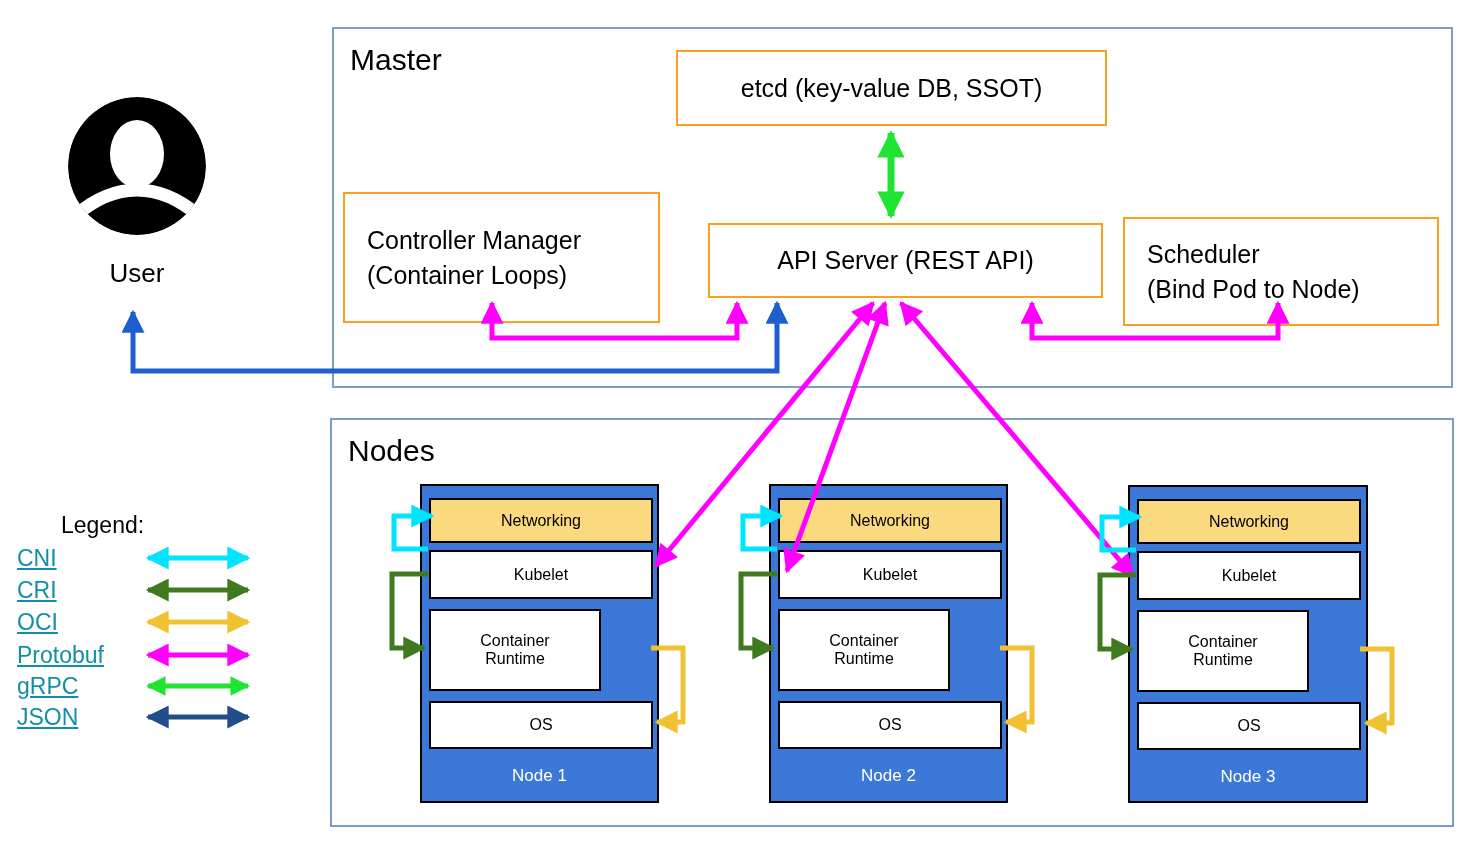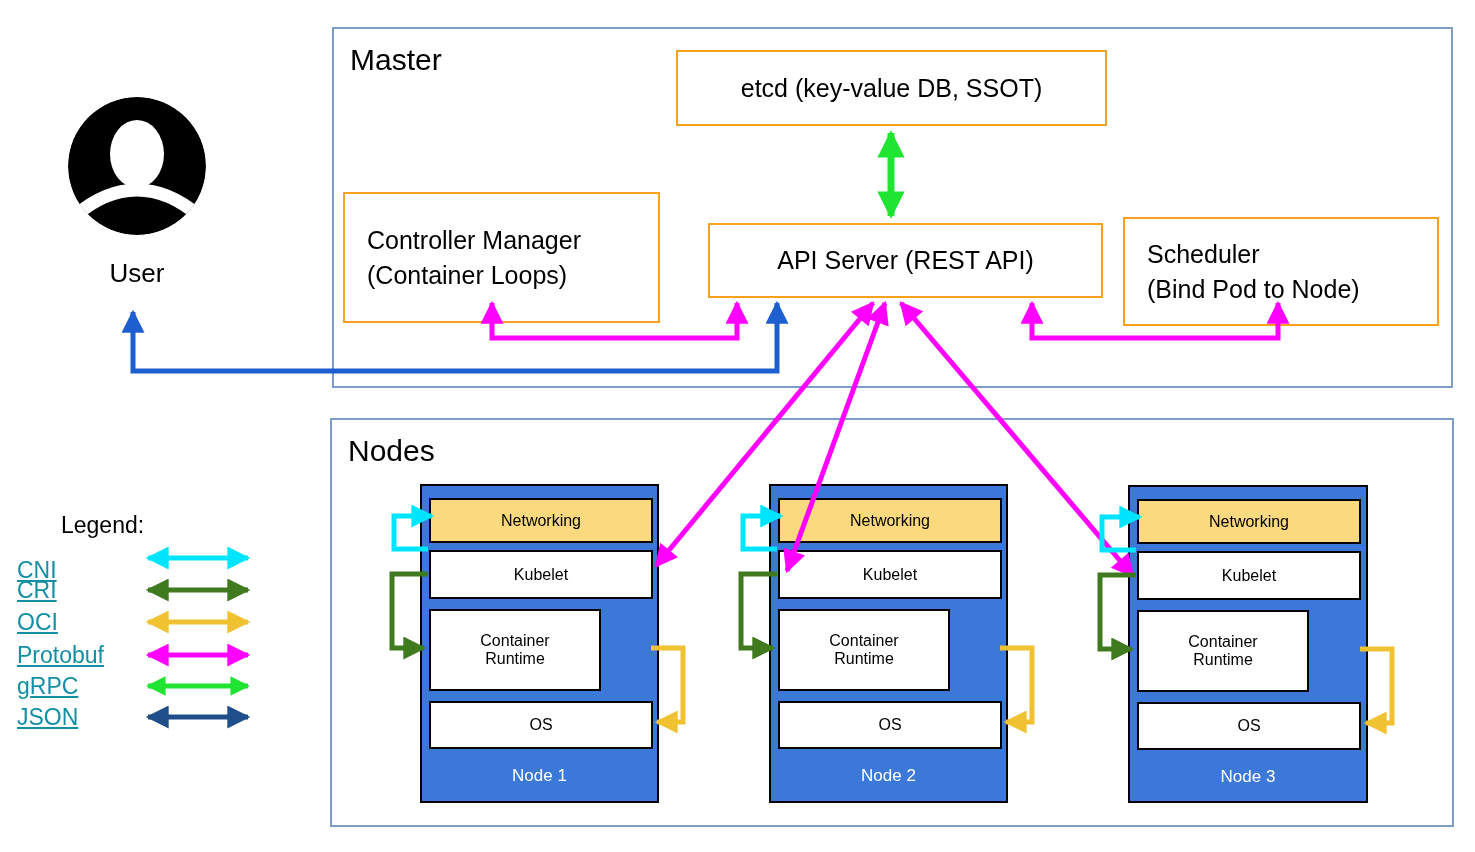--- a/index.html
+++ b/index.html
@@ -85,21 +85,21 @@
 
   <div class="node" style="left:1128px;top:485px;width:240px;height:318px;">
     <div class="layer networking" style="top:12px;height:45px;">Networking</div>
     <div class="layer" style="top:64px;height:49px;">Kubelet</div>
     <div class="layer cr" style="top:123px;height:82px;">Container Runtime</div>
     <div class="layer" style="top:215px;height:48px;">OS</div>
     <div class="node-footer" style="top:280px;">Node 3</div>
   </div>
 
   <div class="legend-title">Legend:</div>
-  <div class="legend-label" style="top:545px;margin-top:12px;">CNI</div>
+  <div class="legend-label" style="top:545px;">CNI</div>
   <div class="legend-label" style="top:577px;">CRI</div>
   <div class="legend-label" style="top:609px;">OCI</div>
   <div class="legend-label" style="top:642px;">Protobuf</div>
   <div class="legend-label" style="top:673px;">gRPC</div>
   <div class="legend-label" style="top:704px;">JSON</div>
 
   <svg class="legend-arrow" style="top:546px;">
       <line x1="10" y1="12" x2="110" y2="12" stroke-width="5" marker-start="url(#m-cyan)" marker-end="url(#m-cyan)" stroke="#00e5ff"></line>
     </svg>
   <svg class="legend-arrow" style="top:578px;">

